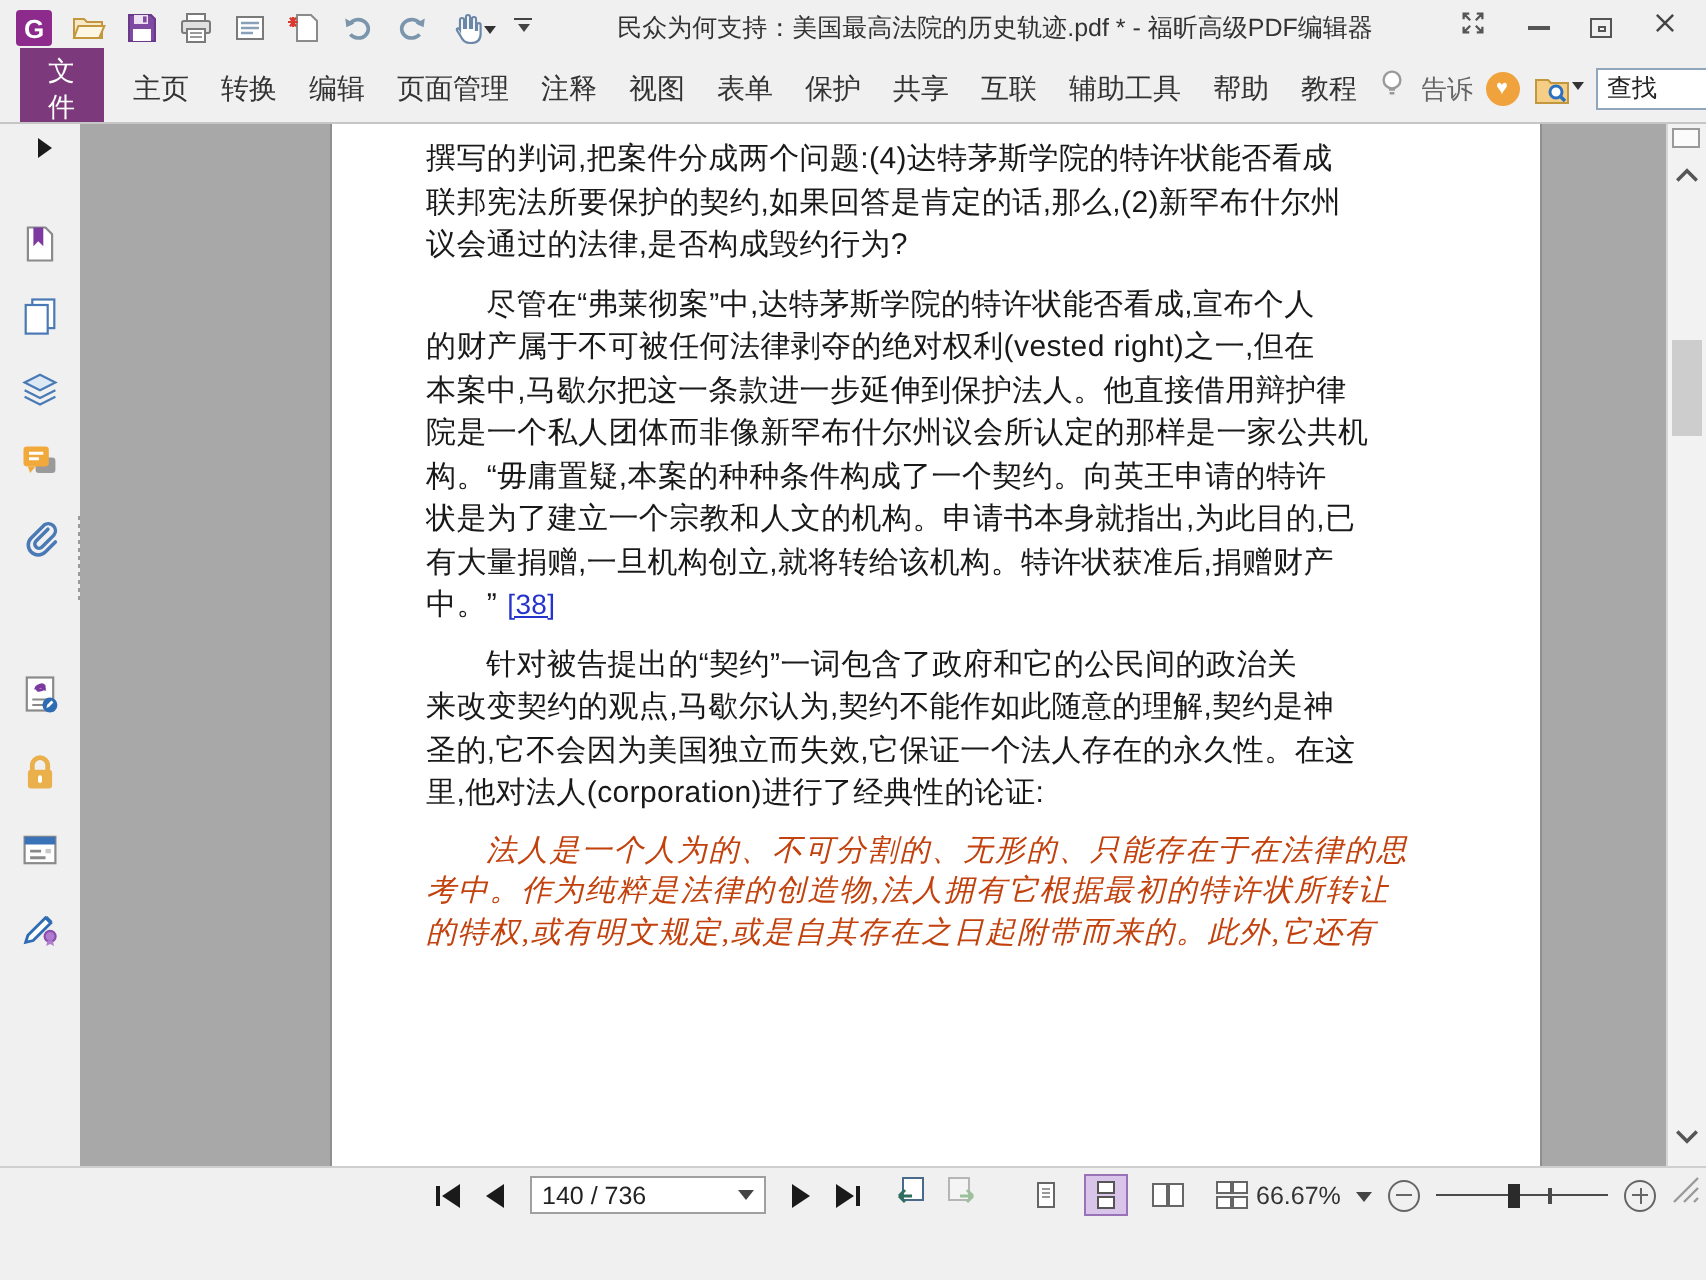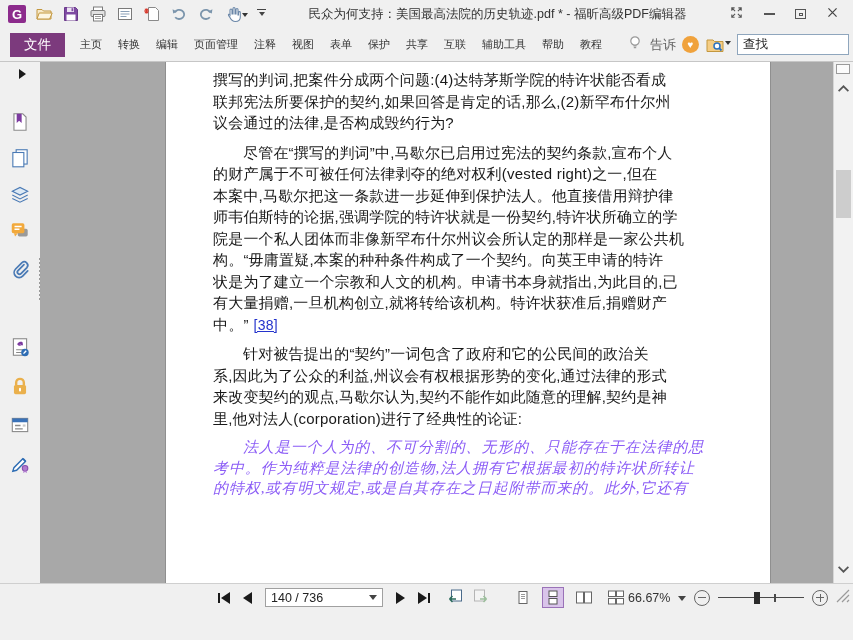--- a/index.html
+++ b/index.html
@@ -16,21 +16,21 @@
   .win-title { flex:1; text-align:center; font-size:12.5px; color:#333; white-space:nowrap; overflow:hidden; padding:0 8px; }
   .win-controls { display:flex; align-items:center; gap:20px; padding-right:8px; }
   .min-bar { width:11px; height:2px; background:#555; display:block; }
   .restore-box { width:11px; height:10px; border:1.5px solid #555; display:flex; align-items:center; justify-content:center; }
   .restore-inner { width:4px; height:3px; border:1px solid #555; display:block; }
   .mini-bar { width:9px; height:1.5px; background:#444; display:block; margin:0 auto 2px; }
 
   
   .menubar { height:33px; display:flex; align-items:center; background:#f0f0f0; }
   .file-btn { background:#7c3a7d; color:#fff; font-size:13.5px; padding:3px 14px; margin:0 7px 0 10px; cursor:default; }
-  .menu-item { font-size:11px; color:#333; padding:4px 8px; cursor:default; white-space:nowrap; }
+  .menu-item { font-size:14px; color:#333; padding:4px 8px; cursor:default; white-space:nowrap; }
   .menu-right { margin-left:auto; display:flex; align-items:center; gap:6px; padding-right:4px; }
   .tell-label { font-size:13px; color:#666; width:26px; overflow:hidden; white-space:nowrap; }
   .heart-circle { width:17px; height:17px; border-radius:50%; background:#f0a23c; color:#fff; font-size:10px;
     display:flex; align-items:center; justify-content:center; }
   .search-box { width:112px; height:21px; background:#fff; border:1px solid #8fa6bd; display:flex; align-items:center; padding:0 2px 0 5px; }
   .search-box input { border:none; outline:none; flex:1; width:70px; font-size:12.5px; color:#222; background:transparent;
     font-family:"Liberation Sans","DejaVu Sans",sans-serif; }
   .tri-down-xs { width:0; height:0; border:3.5px solid transparent; border-top:4.5px solid #333; margin-top:4px; }
 
   
@@ -49,21 +49,21 @@
   .sb-expand { position:absolute; right:9px; top:7px; width:0; height:0; border:5px solid transparent; border-left:7px solid #1a1a1a; }
   .sb-splitter { position:absolute; left:39px; top:196px; height:42px; border-left:2px dotted #9a9a9a; }
 
   .canvas { flex:1; background:#a8a8a8; position:relative; overflow:hidden; }
   .doc-page { position:absolute; left:126px; top:0; bottom:0; width:604px; background:#fff;
     box-shadow:0 0 0 1px #8f8f8f; padding:7px 64px 0 47px; overflow:hidden; }
   .tline { height:21.5px; line-height:21.5px; font-size:15px; color:#191919; white-space:nowrap; overflow:hidden; letter-spacing:.2px; }
   .para { margin-bottom:8px; }
   .para.indent .tline:first-child { text-indent:2em; }
   .quote .tline { font-family:"Liberation Serif","DejaVu Serif",serif; font-style:italic; height:20.5px; line-height:20.5px;
-    letter-spacing:.9px; color:#8b5cf6; text-indent:0; }
+    letter-spacing:.9px; color:#c2410c; text-indent:0; }
   .quote .tline:first-child { text-indent:2em; }
   .lastline { display:flex; align-items:baseline; gap:5px; }
   .footnote { color:#2433cc; text-decoration:underline; font-size:14px; cursor:pointer; }
 
   
   .vscroll { width:20px; background:#f2f2f2; border-left:1px solid #d6d6d6; position:relative; flex:none; }
   .vs-topbox { position:absolute; top:2px; left:2px; width:14px; height:10px; background:#fbfbfb; border:1px solid #9a9a9a; }
   .vs-up { position:absolute; top:17px; left:3px; }
   .vs-down { position:absolute; bottom:5px; left:3px; }
   .vs-thumb { position:absolute; top:108px; left:2px; width:15px; height:48px; background:#cdcdcd; }
@@ -300,38 +300,37 @@
 
     <div class="canvas">
       <div class="doc-page">
         <div class="para">
             <div class="tline">撰写的判词,把案件分成两个问题:(4)达特茅斯学院的特许状能否看成</div>
             <div class="tline">联邦宪法所要保护的契约,如果回答是肯定的话,那么,(2)新罕布什尔州</div>
             <div class="tline">议会通过的法律,是否构成毁约行为?</div>
           </div>
         <div class="para indent">
           <div>
-              <div class="tline">尽管在“撰写的判词”中,马歇尔已启用过宪法的契约条款,宣布个人</div>
+              <div class="tline">尽管在“弗莱彻案”中,达特茅斯学院的特许状能否看成,宣布个人</div>
               <div class="tline">的财产属于不可被任何法律剥夺的绝对权利(vested right)之一,但在</div>
               <div class="tline">本案中,马歇尔把这一条款进一步延伸到保护法人。他直接借用辩护律</div>
-              <div class="tline">师韦伯斯特的论据,强调学院的特许状就是一份契约,特许状所确立的学</div>
               <div class="tline">院是一个私人团体而非像新罕布什尔州议会所认定的那样是一家公共机</div>
               <div class="tline">构。“毋庸置疑,本案的种种条件构成了一个契约。向英王申请的特许</div>
               <div class="tline">状是为了建立一个宗教和人文的机构。申请书本身就指出,为此目的,已</div>
               <div class="tline">有大量捐赠,一旦机构创立,就将转给该机构。特许状获准后,捐赠财产</div>
             </div>
           <div class="tline lastline">
             <span>中。”</span>
             <a class="footnote">[38]</a>
           </div>
         </div>
         <div class="para indent">
             <div class="tline">针对被告提出的“契约”一词包含了政府和它的公民间的政治关</div>
-            <div class="tline">系,因此为了公众的利益,州议会有权根据形势的变化,通过法律的形式</div>
             <div class="tline">来改变契约的观点,马歇尔认为,契约不能作如此随意的理解,契约是神</div>
+            <div class="tline">圣的,它不会因为美国独立而失效,它保证一个法人存在的永久性。在这</div>
             <div class="tline">里,他对法人(corporation)进行了经典性的论证:</div>
           </div>
         <div class="para quote">
             <div class="tline">法人是一个人为的、不可分割的、无形的、只能存在于在法律的思</div>
             <div class="tline">考中。作为纯粹是法律的创造物,法人拥有它根据最初的特许状所转让</div>
             <div class="tline">的特权,或有明文规定,或是自其存在之日起附带而来的。此外,它还有</div>
           </div>
       </div>
     </div>
 

